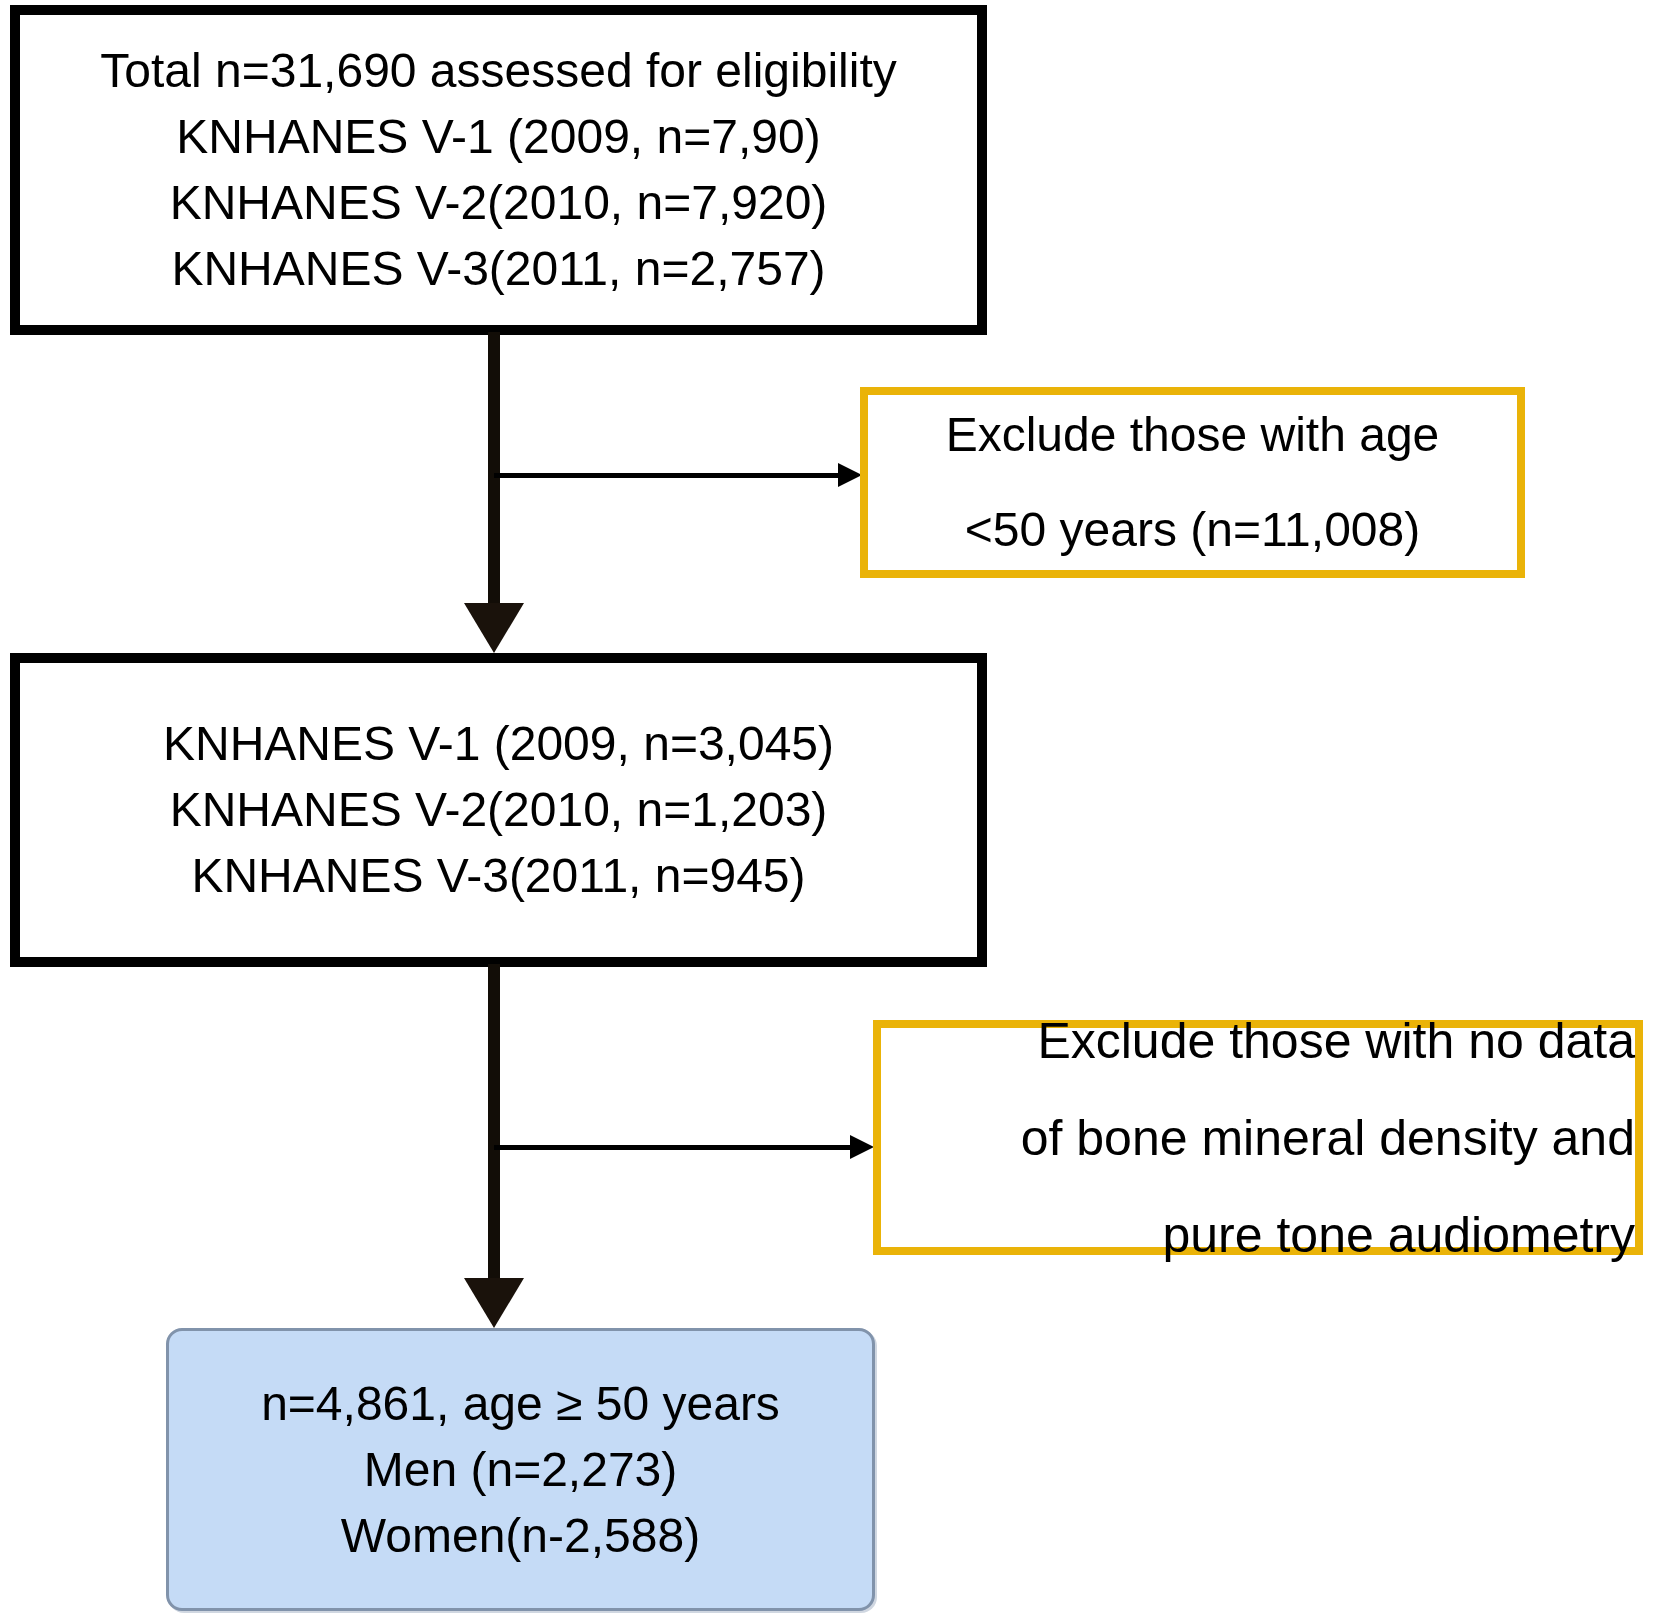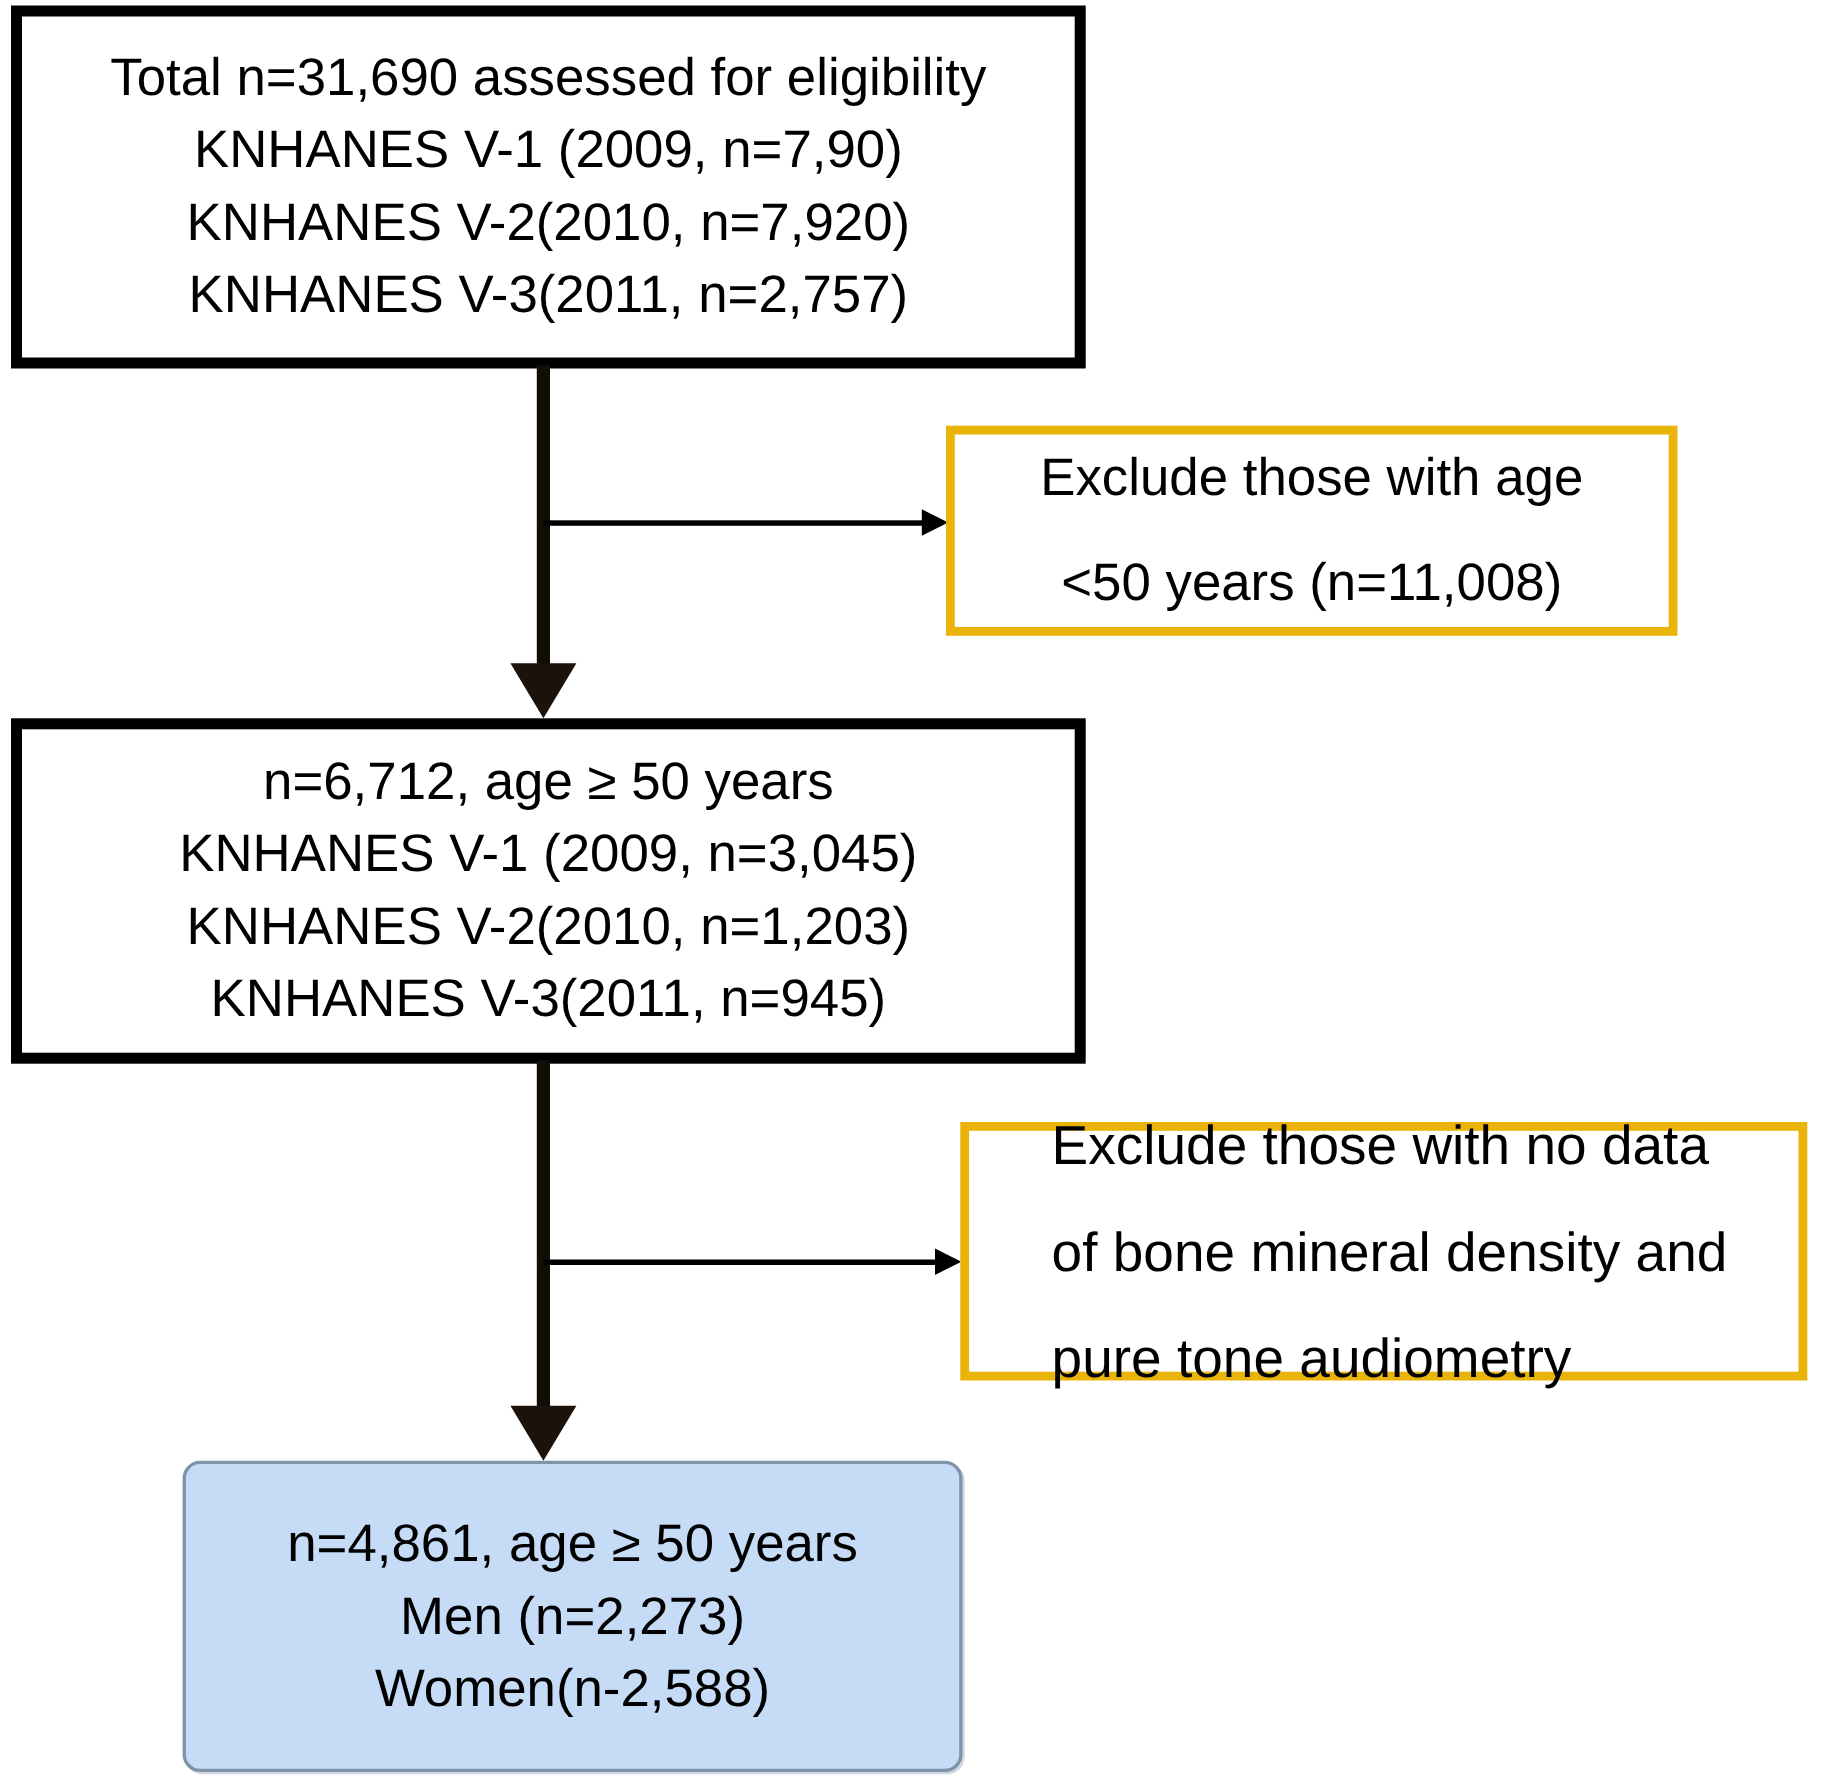--- a/index.html
+++ b/index.html
@@ -18,20 +18,21 @@
   .box {
     position: absolute;
     box-sizing: border-box;
     background: #ffffff;
     display: flex;
     flex-direction: column;
     justify-content: center;
     color: #000000;
     font-size: 48px;
     line-height: 66px;
+    text-align: right;
   }
   .box.centered { text-align: center; align-items: center; }
   .box.main { border: 10px solid #000000; }
   .box.exclude { border: 8px solid #eab308; gap: 29px; }
   .box.final {
     border: 3px solid #8193ab;
     background: #c5dbf6;
     box-shadow: 2px 2px 0 rgba(120,140,170,0.35);
   }
   .box .line { white-space: nowrap; }
@@ -98,21 +99,20 @@
 
   <div class="hline" id="hline-1"></div>
   <div class="arrowhead-right" id="head-h1"></div>
 
   <div class="box exclude centered" id="box-exclude-age">
     <div class="line">Exclude those with age</div>
     <div class="line">&lt;50 years (n=11,008)</div>
   </div>
 
   <div class="box main centered" id="box-age50">
-    <div class="line">n=6,712, age ≥ 50 years</div>
     <div class="line">KNHANES V-1 (2009, n=3,045)</div>
     <div class="line">KNHANES V-2(2010, n=1,203)</div>
     <div class="line">KNHANES V-3(2011, n=945)</div>
   </div>
 
   <div class="vline" id="vline-2"></div>
   <div class="arrowhead-down" id="head-v2"></div>
 
   <div class="hline" id="hline-2"></div>
   <div class="arrowhead-right" id="head-h2"></div>

